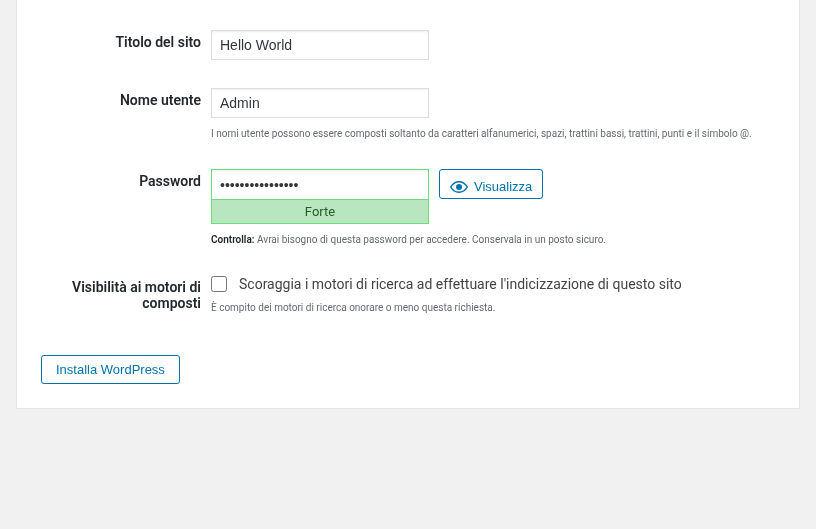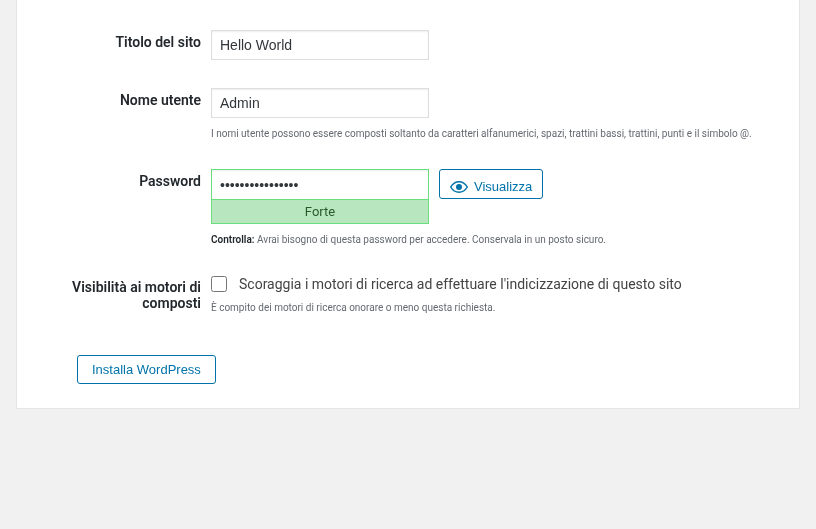--- a/index.html
+++ b/index.html
@@ -109,21 +109,20 @@
       margin-top: 22px;
     }
     .button-primary {
       background: #fff;
       border: 1px solid #0073aa;
       color: #0073aa;
       padding: 6px 14px;
       font-size: 13px;
       border-radius: 3px;
       cursor: pointer;
-      margin-left: 36px;
     }
     strong { font-weight: 600; color: #23282d; }
   </style>
 </head>
 <body>
 
 <div class="panel">
   <table class="form-table">
     <tbody>
       <tr>

